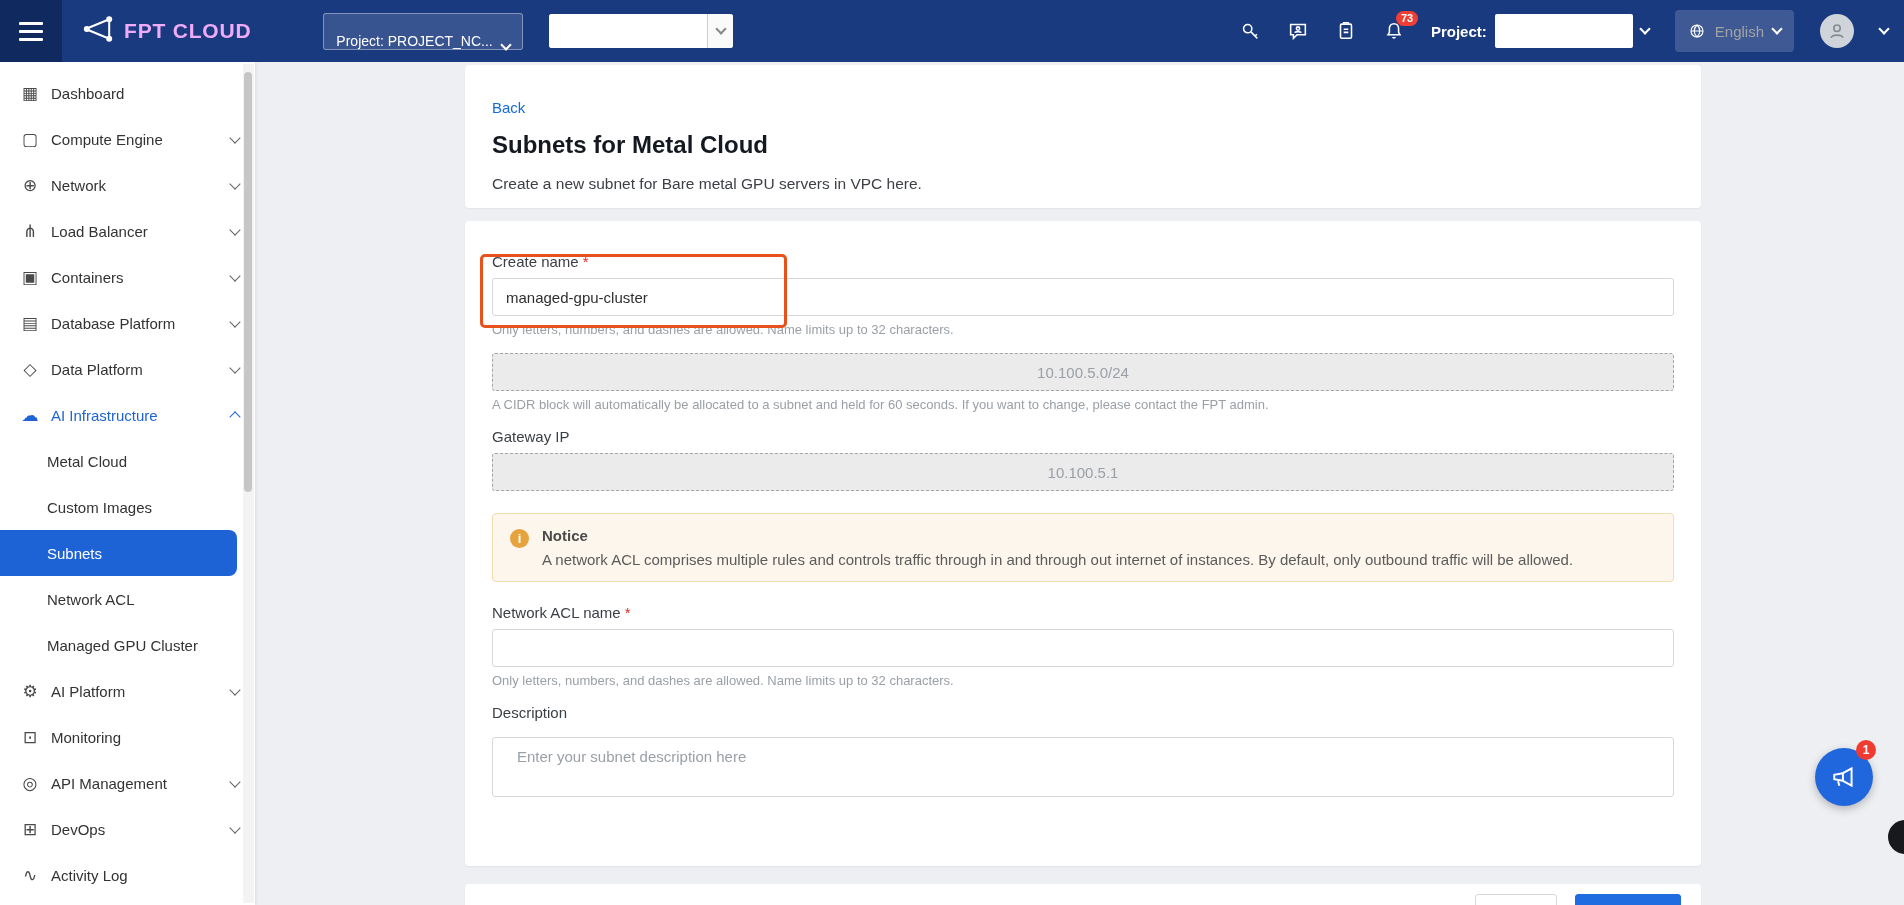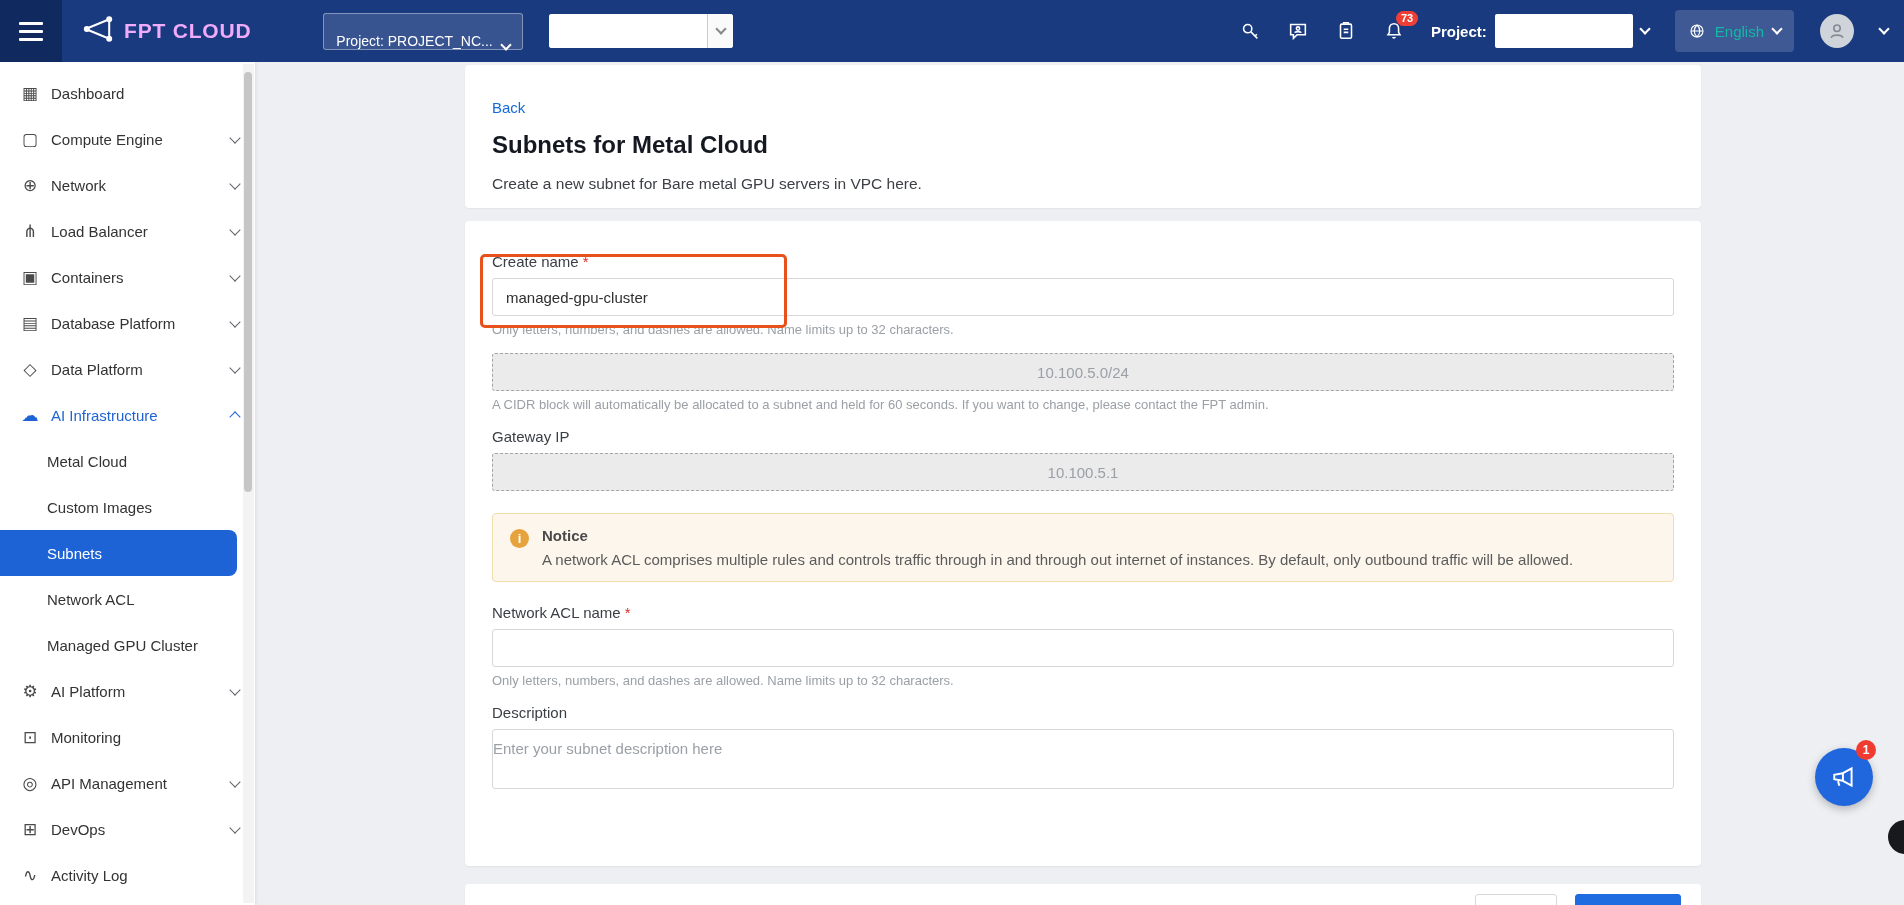--- a/index.html
+++ b/index.html
@@ -17,21 +17,21 @@
   .chev-g { width:8px; height:8px; border-right:2px solid #888; border-bottom:2px solid #888; transform:rotate(45deg); margin-top:-4px; }
   .combo { margin-left:26px; width:184px; height:34px; background:#fff; border-radius:3px; display:flex; overflow:hidden; }
   .combo input { flex:1; border:none; outline:none; padding:0 10px; font-size:14px; font-family:inherit; min-width:0; }
   .combo .dd { width:26px; border-left:1px solid #ccc; display:flex; align-items:center; justify-content:center; cursor:pointer; background:#fafafa; }
   .top-right { margin-left:auto; display:flex; align-items:center; gap:26px; padding-right:16px; }
   .icon-btn { position:relative; display:flex; cursor:pointer; color:#fff; }
   .nbadge { position:absolute; top:-9px; left:13px; background:#ef3e36; color:#fff; font-size:11px; font-weight:700; border-radius:9px; padding:1px 5px; line-height:13px; }
   .tenant-wrap { display:flex; align-items:center; gap:8px; }
   .tenant-label { color:#fff; font-size:15px; font-weight:700; }
   .tenant-input { width:138px; height:34px; border:none; border-radius:2px; outline:none; padding:0 8px; font-family:inherit; }
-  .lang { height:42px; background:rgba(255,255,255,.16); border-radius:4px; display:flex; align-items:center; gap:9px; padding:0 13px; color:#14b8a6; font-size:15px; cursor:pointer; }
+  .lang { height:42px; background:rgba(255,255,255,.16); border-radius:4px; display:flex; align-items:center; gap:9px; padding:0 13px; color:#a3a3a3; font-size:15px; cursor:pointer; }
   .avatar { width:34px; height:34px; border-radius:50%; background:#cfd4da; display:flex; align-items:center; justify-content:center; cursor:pointer; }
 
   
   .sidebar { position:absolute; top:62px; left:0; width:255px; bottom:0; background:#fff; z-index:50; box-shadow:1px 0 3px rgba(0,0,0,.08); }
   .menu { padding-top:8px; }
   .side-item { height:46px; display:flex; align-items:center; padding:0 16px 0 19px; font-size:15px; color:#333; font-weight:500; cursor:pointer; }
   .side-item .icon { width:22px; margin-right:10px; font-size:17px; color:#4a4a4a; text-align:center; flex:0 0 auto; }
   .side-item.child { padding-left:47px; }
   .side-item.active { background:#1e63d6; color:#fff; border-radius:0 8px 8px 0; margin-right:18px; }
   .side-item.highlight, .side-item.highlight .icon, .side-item.highlight .chev { color:#1e63d6; }
@@ -54,21 +54,21 @@
   .label-row { font-size:15px; color:#3a3f45; font-weight:500; margin-bottom:8px; }
   .req { color:#e02b2b; margin-left:4px; }
   .text-input { width:100%; height:38px; border:1px solid #d7d7d7; border-radius:3px; padding:0 13px; font-size:15px; color:#2f2f2f; font-family:inherit; outline:none; background:#fff; }
   .text-input::placeholder { color:#9aa0a6; }
   .text-input.dis { background:#ebebeb; border:1px dashed #a5a5a5;text-align:center; }
   .helper { font-size:13px; color:#9aa0a6; margin-top:6px; }
   .notice { background:#fdf6ec; border:1px solid #f3ddab; border-radius:4px; padding:13px 17px; display:flex; gap:13px; margin:22px 0; }
   .notice-icon { flex:0 0 auto; width:19px; height:19px; border-radius:50%; background:#e6a23c; color:#fff; font-size:13px; font-weight:700; display:flex; align-items:center; justify-content:center; margin-top:2px; font-style:normal; }
   .notice-title { font-size:15px; font-weight:700; color:#4a4a4a; }
   .notice-text { font-size:15px; color:#5b5b5b; margin-top:7px; }
-  textarea.desc { width:100%; height:60px; border:1px solid #d7d7d7; border-radius:3px; padding:10px 0; font-size:15px; font-family:inherit; resize:none; color:#2f2f2f; outline:none; }
+  textarea.desc { width:100%; height:60px; border:1px solid #d7d7d7; border-radius:3px; padding:10px 24px; font-size:15px; font-family:inherit; resize:none; color:#2f2f2f; outline:none;margin-top:8px; }
   textarea.desc::placeholder { color:#9aa0a6; }
 
   .footer-card { top:822px; height:84px; padding:10px 20px; display:flex; justify-content:flex-end; gap:18px; }
   .btn { height:40px; border-radius:3px; font-size:15px; cursor:pointer; border:1px solid #d7d7d7; background:#fff; width:82px; font-family:inherit; }
   .btn.primary { background:#1f6be0; border-color:#1f6be0; color:#fff; width:106px; }
 
   .annotation { position:absolute; left:225px; top:192px; width:307px; height:74px; border:3px solid #e8511c; border-radius:5px; z-index:30; pointer-events:none; }
 
   
   .fab { position:absolute; left:1815px; top:748px; width:58px; height:58px; border-radius:50%; background:#2066dd; display:flex; align-items:center; justify-content:center; box-shadow:0 3px 8px rgba(0,0,0,.25); cursor:pointer; z-index:70; }

